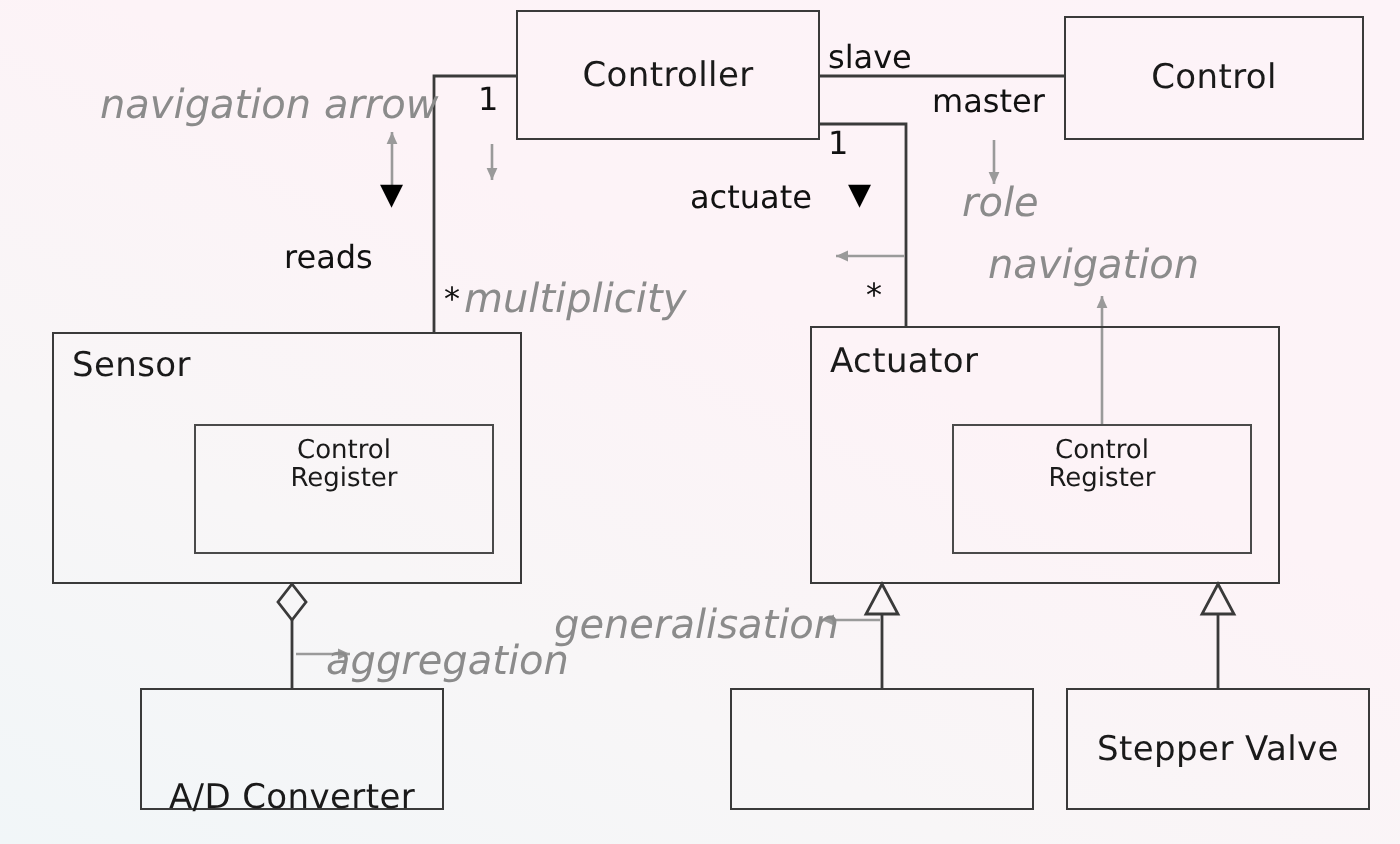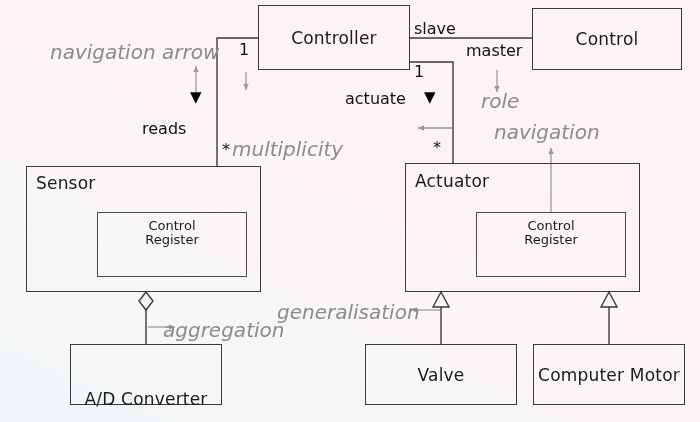--- a/index.html
+++ b/index.html
@@ -175,24 +175,23 @@
   <div class="inner-box" style="left:476px; top:212px; width:150px; height:65px;"></div>
   <div class="inner-label" style="left:476px; top:219px; width:150px;">
     <span>Control</span><br>
     <span>Register</span>
   </div>
 
   <div class="cls-box" style="left:70px; top:344px; width:152px; height:61px;"></div>
   <div class="cls-title center-title" style="left:70px; top:365px; width:152px;margin-top:24px;">A/D Converter</div>
 
   <div class="cls-box" style="left:365px; top:344px; width:152px; height:61px;"></div>
-  <div class="cls-title center-title" style="left:365px; top:365px; width:152px;">Valve</div>
 
   <div class="cls-box" style="left:533px; top:344px; width:152px; height:61px;"></div>
-  <div class="cls-title center-title" style="left:533px; top:365px; width:152px;">Computer Motor</div>
+  <div class="cls-title center-title" style="left:533px; top:365px; width:152px;">Stepper Valve</div>
 
   <div class="edge-label" style="left:142px; top:89px;margin-top:30px;">reads</div>
   <div class="nav-arrow" style="left:190px; top:90px;">▼</div>
 
   <div class="edge-label" style="left:345px; top:89px;">actuate</div>
   <div class="nav-arrow" style="left:424px; top:90px;">▼</div>
 
   <div class="edge-label" style="left:414px; top:19px;">slave</div>
 
   <div class="edge-label" style="left:466px; top:41px;">master</div>

